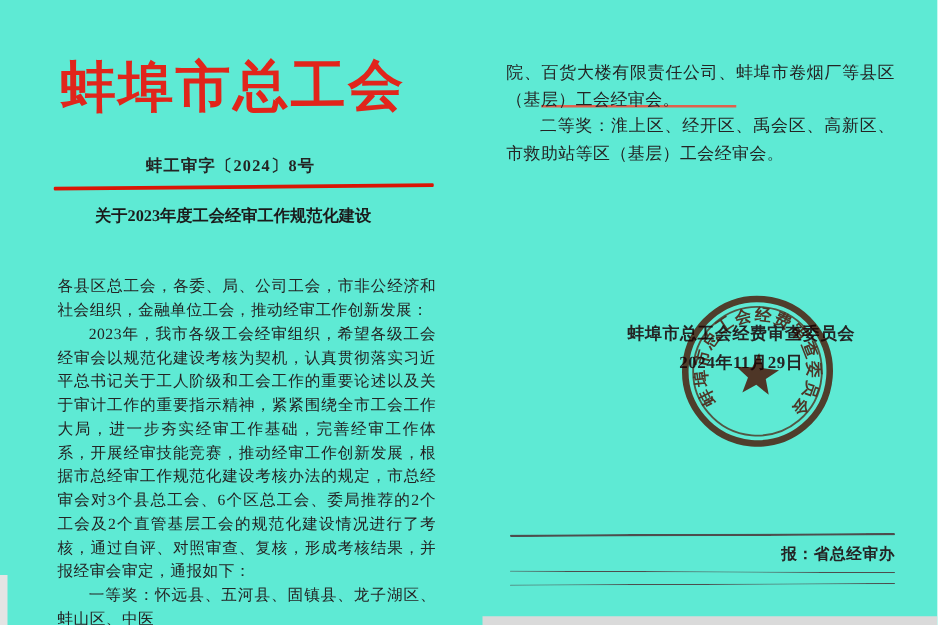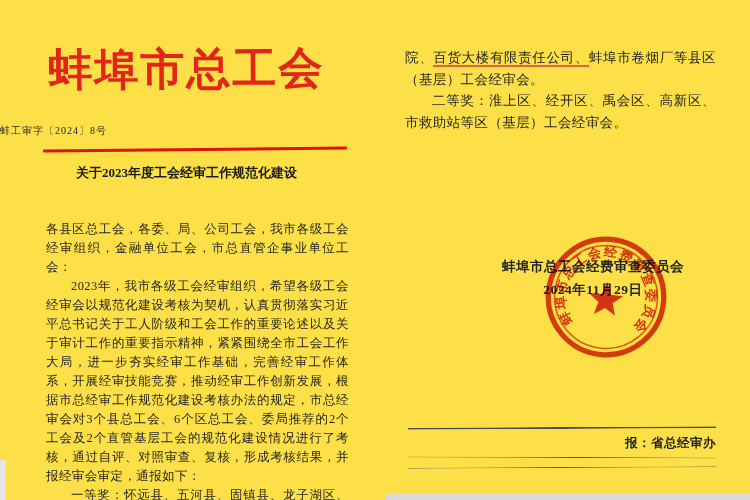--- a/index.html
+++ b/index.html
@@ -1,42 +1,42 @@
 <!DOCTYPE html>
 <html><head>
 <meta charset="utf-8">
 <style>
   * { margin: 0; padding: 0; box-sizing: border-box; }
   html, body { background: #ffffff; }
   .canvas {
     position: relative;
     width: 750px; height: 500px;
-    background: #fde047;
+    background: #5eead4;
     overflow: hidden;
     font-family: "Liberation Serif", "DejaVu Serif", serif;
     color: #242424;
   }
   .page { position: absolute; top: 0; height: 500px; }
   .page-left  { left: 0;   width: 383px; }
   .page-right { left: 383px; width: 367px; }
 
   
   .org-name {
     position: absolute; top: 40px; left: 10px; right: 20px;
     text-align: center;
     font-size: 44px; font-weight: 700;
     letter-spacing: 2px;
     color: #e1251b;
     transform: rotate(-0.4deg);
     white-space: nowrap;
   }
   .doc-number {
     position: absolute; top: 124px; left: 0; right: 14px;
-    text-align: left;
-    font-size: 10px; font-weight: 400;
+    text-align: center;
+    font-size: 13px; font-weight: 700;
     letter-spacing: 1px;
   }
   .red-rule {
     position: absolute; top: 148px; left: 43px; width: 304px; height: 3px;
     background: #da1505;
     transform: rotate(-0.55deg);
     border-radius: 1px;
   }
   .doc-title {
     position: absolute; top: 162px; left: 20px; right: 30px;
@@ -58,21 +58,21 @@
   
   .body-right {
     position: absolute; top: 47px; left: 22px; width: 311px;
     font-size: 13.5px; line-height: 21.5px;
     text-align: justify;
     letter-spacing: 0.4px;
   }
   .body-right p { margin: 0; }
   .company-underline {
     border-bottom: 2.5px solid #e0614d;
-    padding-bottom: 0;
+    padding-bottom: 19px;
   }
   .signature {
     position: absolute; top: 255px; left: 80px; width: 260px;
     text-align: center;
     font-size: 13.5px; line-height: 23px;
     letter-spacing: 0.5px;
     font-weight: 600;
   }
   .seal {
     position: absolute; top: 234px; left: 160px;
@@ -117,21 +117,21 @@
 
     <div class="doc-number">蚌工审字〔2024〕8号</div>
 
     <div class="red-rule"></div>
 
     <h2 class="doc-title">
       <span>关于2023年度工会经审工作规范化建设</span><br>
     </h2>
 
     <div class="body-left">
-      <p>各县区总工会，各委、局、公司工会，我市各级工会经审组织，金融单位工会，市总直管企事业单位工会：</p>
+      <p>各县区总工会，各委、局、公司工会，市非公经济和社会组织，金融单位工会，推动经审工作创新发展：</p>
       <p class="indent">2023年，我市各级工会经审组织，希望各级工会经审会以规范化建设考核为契机，认真贯彻落实习近平总书记关于工人阶级和工会工作的重要论述以及关于审计工作的重要指示精神，紧紧围绕全市工会工作大局，进一步夯实经审工作基础，完善经审工作体系，开展经审技能竞赛，推动经审工作创新发展，根据市总经审工作规范化建设考核办法的规定，市总经审会对3个县总工会、6个区总工会、委局推荐的2个工会及2个直管基层工会的规范化建设情况进行了考核，通过自评、对照审查、复核，形成考核结果，并报经审会审定，通报如下：</p>
       <p class="indent"><b class="award-label">一等奖：</b><span>怀远县、五河县、固镇县、龙子湖区、蚌山区、中医</span></p>
     </div>
   </section>
 
   <section class="page page-right">
 
     <div class="body-right">
       <p><span>院、</span><span class="company-underline">百货大楼有限责任公司、</span><span>蚌埠市卷烟厂等县区（基层）工会经审会。</span></p>
       <p class="indent"><b class="award-label">二等奖：</b><span>淮上区、经开区、禹会区、高新区、市救助站等区（基层）工会经审会。</span></p>

